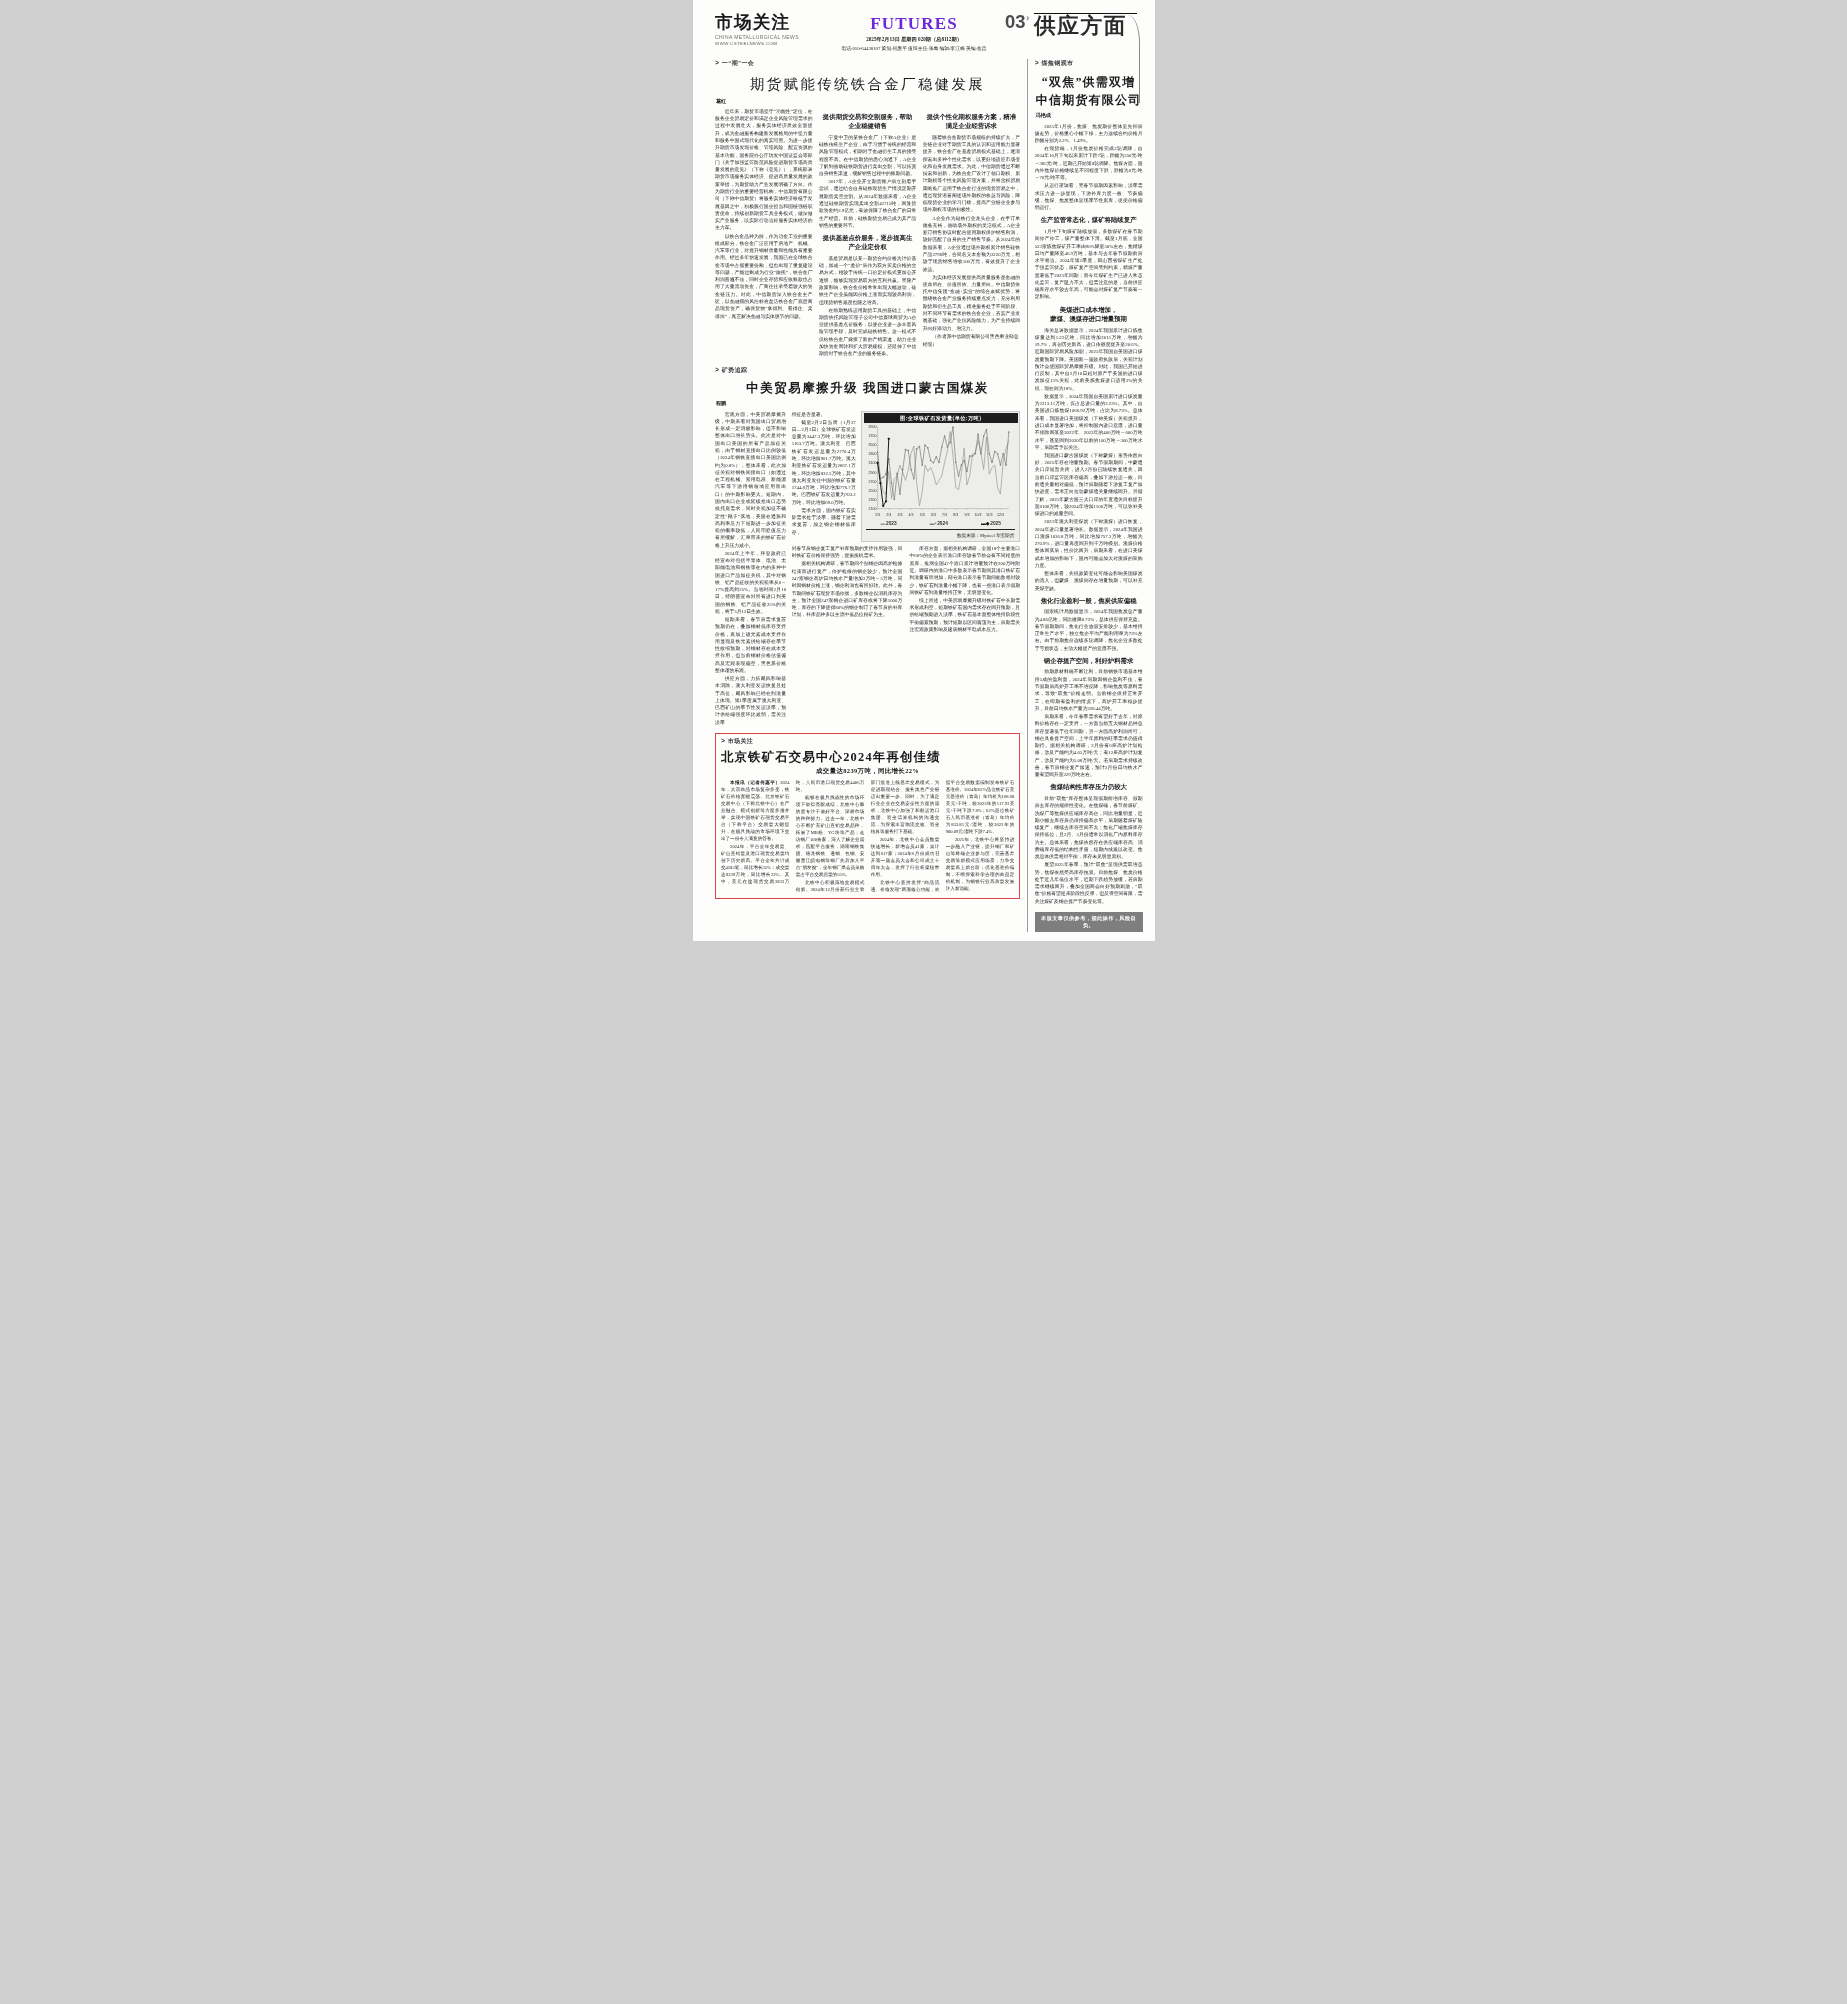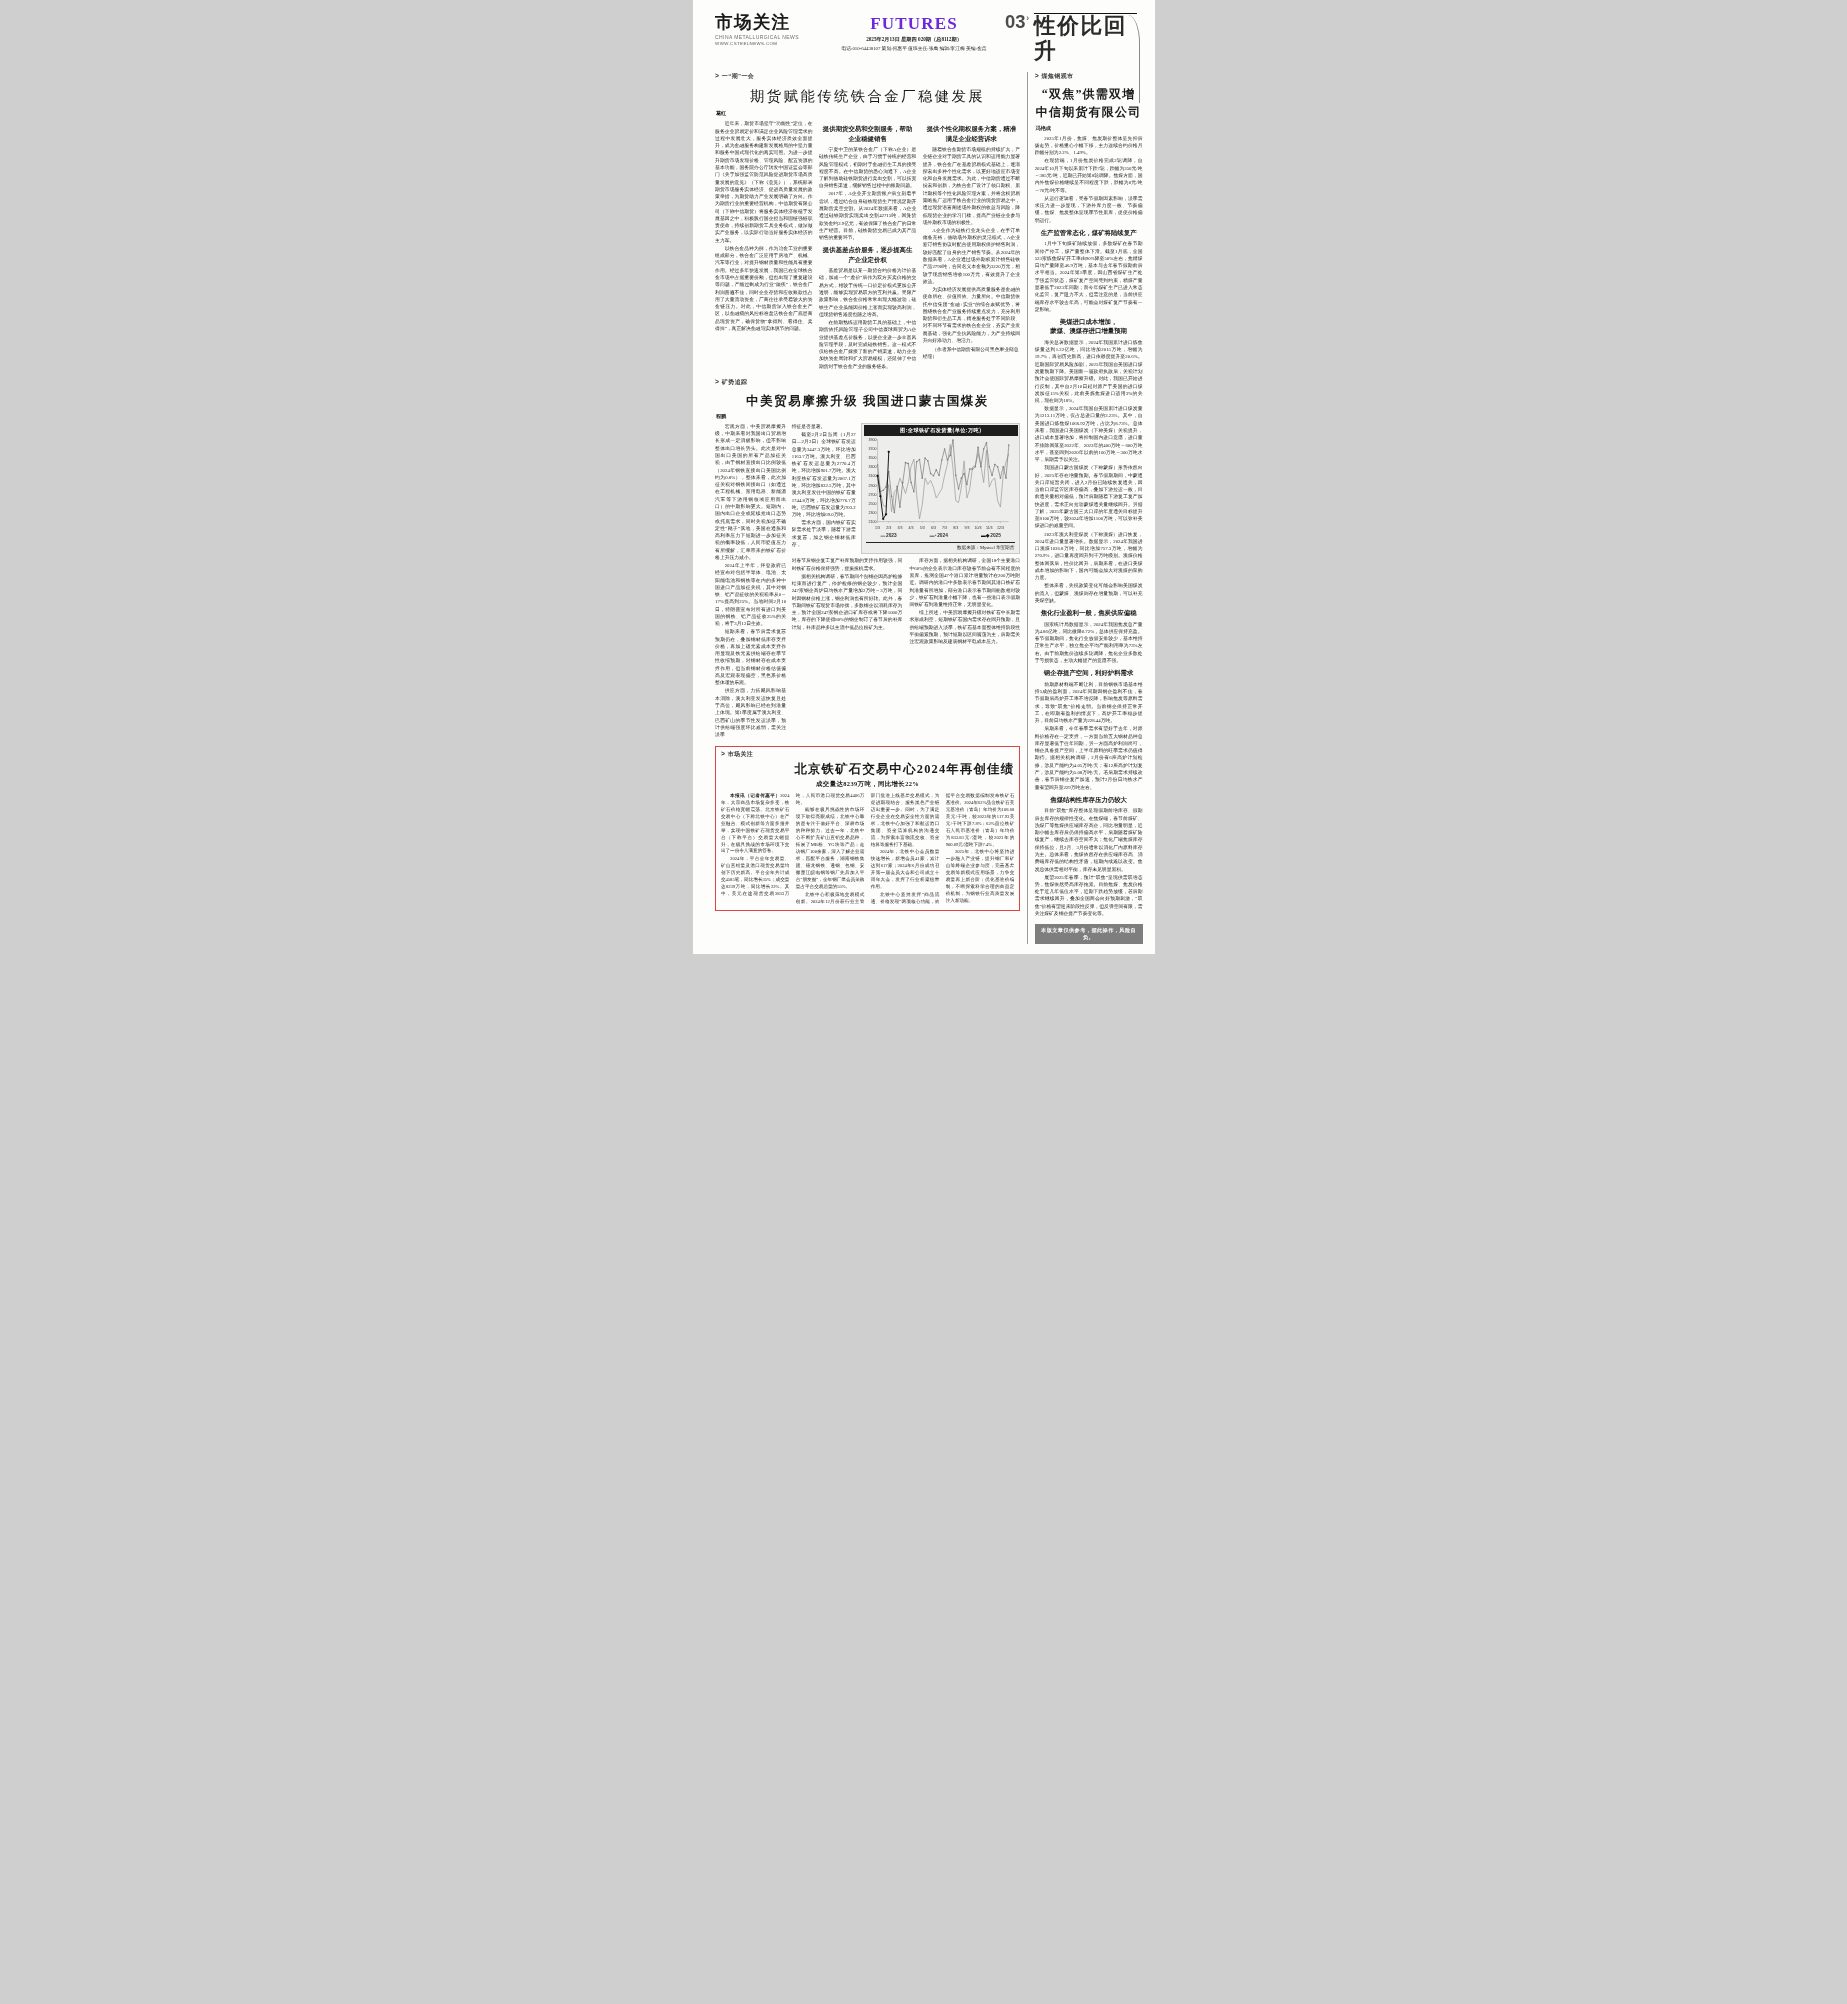--- a/index.html
+++ b/index.html
@@ -24,21 +24,21 @@
   .corner-curve{position:absolute;right:-3.2px;top:2.4px;width:12px;height:88px;border-right:1.6px solid #8a8a8a;
                 border-top-right-radius:12px 28px;}
   
   .content{display:flex;margin-top:5.6px;padding:0 6.4px 0 17px;}
   .left-region{width:305px;flex:none;padding-right:7.2px;}
   .right-region{flex:1;border-left:0.4px solid #9a9a9a;padding-left:6.4px;}
   .marker{font-family:"Liberation Sans",sans-serif;font-weight:bold;font-size:6px;color:#3d3d3d;letter-spacing:0.4px;}
   .marker .gt{font-size:6.8px;margin-right:2.4px;color:#2e2e2e;}
   .headline1{text-align:center;font-size:14.4px;font-weight:normal;letter-spacing:2.4px;margin:6.4px 0 4px 0;}
   .headline2{text-align:center;font-size:12.4px;font-weight:bold;letter-spacing:1.6px;margin:5.6px 0 3.2px 0;}
-  .headline3{text-align:right;font-size:12.4px;font-weight:bold;letter-spacing:1.2px;margin:2.4px 0 1.6px 0;}
+  .headline3{text-align:left;font-size:12.4px;font-weight:bold;letter-spacing:1.2px;margin:2.4px 0 1.6px 0;}
   .headline-r{text-align:center;font-size:12px;font-weight:bold;letter-spacing:1.2px;line-height:1.5;margin:4.8px 0 3.2px 0;}
   .byline{font-size:5.2px;font-weight:bold;margin:1.6px 0 3.2px 0.8px;}
   .cols3{display:flex;gap:6.4px;}
   .cols3 > div{flex:1;min-width:0;}
   p.body{font-size:4.8px;line-height:1.52;text-align:justify;text-indent:2em;margin:0 0 0.8px 0;}
   .subhead{font-size:6.4px;font-weight:bold;text-align:center;line-height:1.45;margin:4px 2.4px 3.2px 2.4px;}
   .author-note{font-size:4.8px;line-height:1.5;text-indent:2em;margin-top:1.6px;}
   
   .secB-body{display:flex;gap:5.6px;margin-top:1.6px;}
   .secB-col1{width:71px;flex:none;}
@@ -78,21 +78,21 @@
     </div>
     <div class="hc">
       <div class="futures">FUTURES</div>
       <div class="dateline">2025年2月13日 星期四 020期（总8112期）</div>
       <div class="staffline">电话:010-64438107 策划:何惠平 值班主任:张鹰 编辑:李江梅 美编:金垚</div>
     </div>
     <div class="hr-right">
       <div class="pageno"><span>03</span><span class="arrow">›</span></div>
       <div class="ptitle-wrap">
         <div class="ptitle-rule"></div>
-        <div class="ptitle">性价比回升</div>
+        <div class="ptitle">供应方面</div>
       </div>
       <div class="corner-curve"></div>
     </div>
   </header>
 
   <div class="content">
 
     <div class="left-region">
 
       <section>

